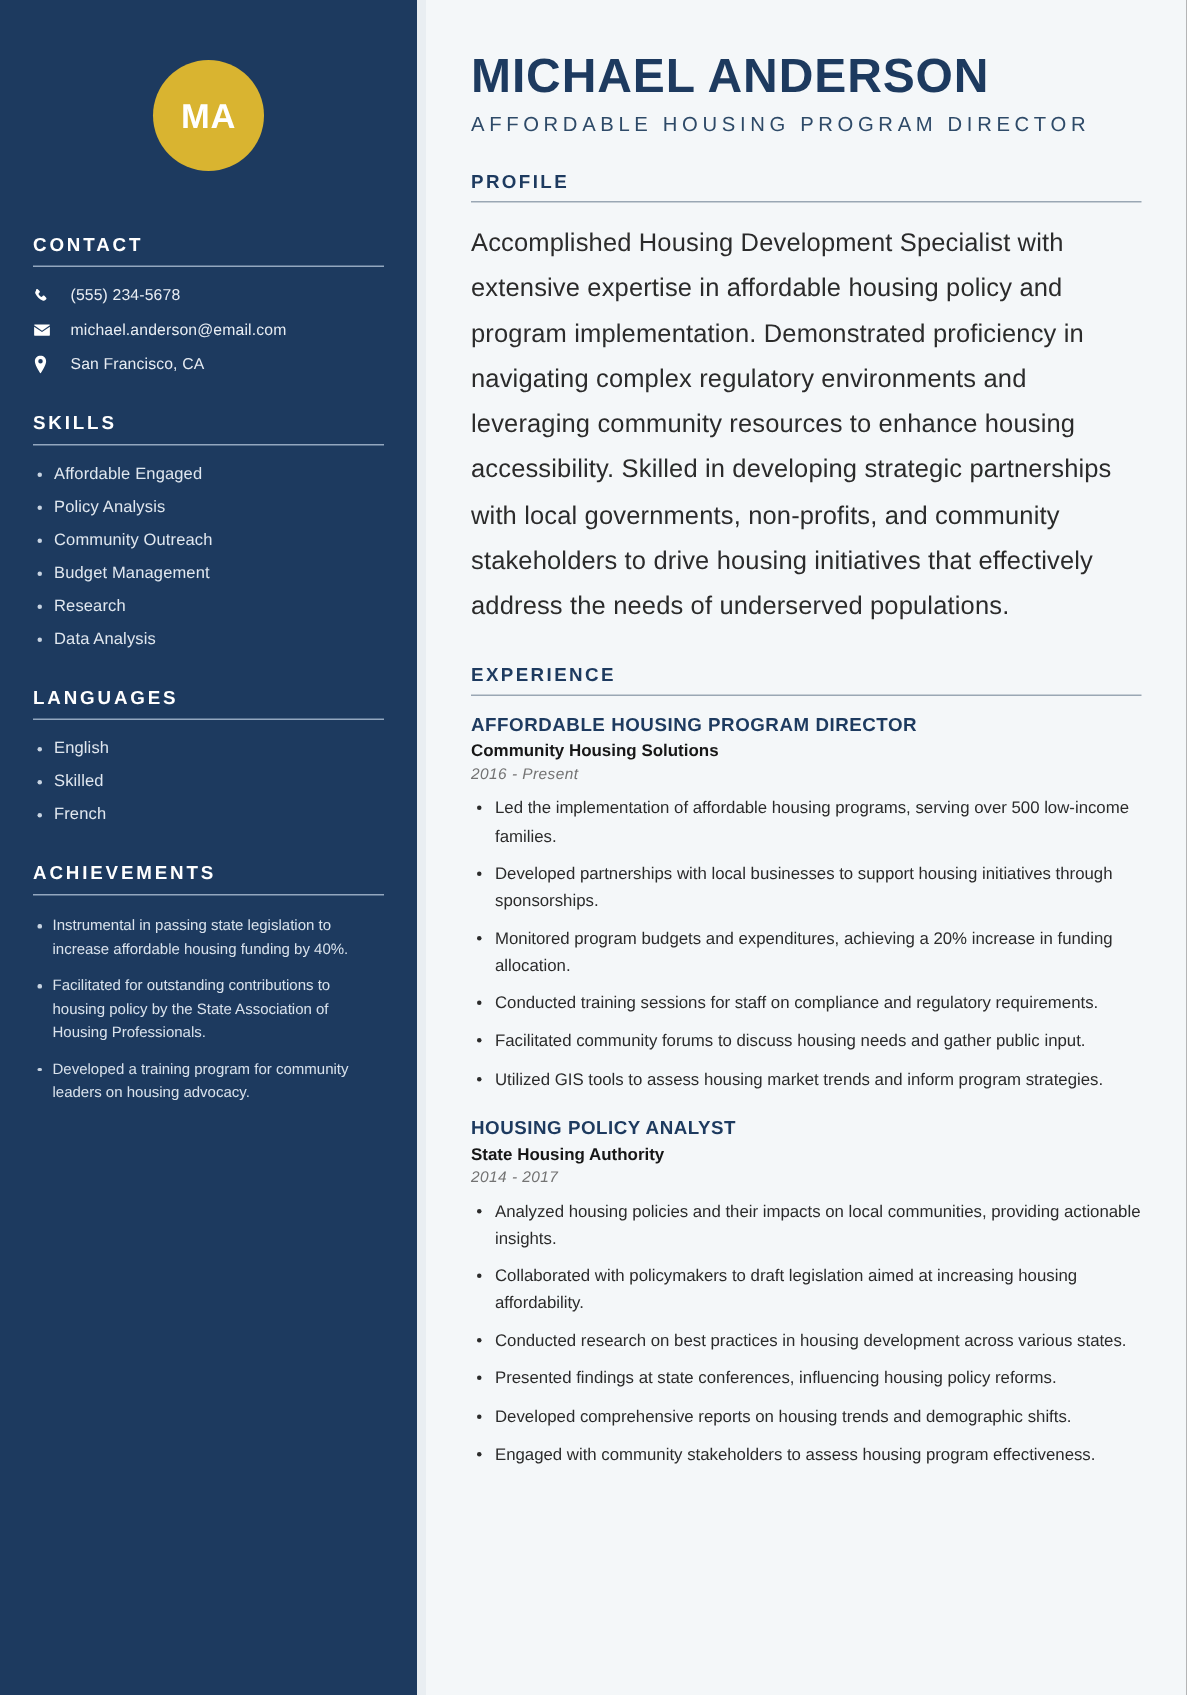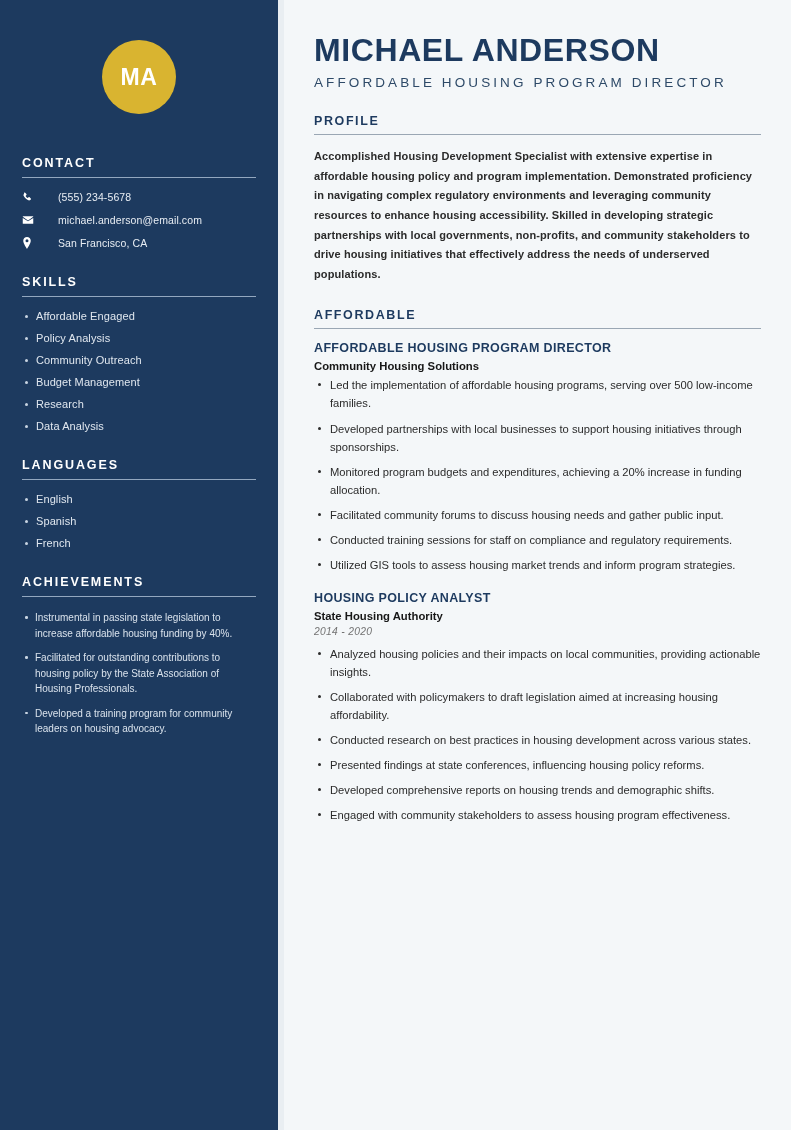--- a/index.html
+++ b/index.html
@@ -66,21 +66,21 @@
     width: 18px;
     flex: 0 0 18px;
     display: flex;
     align-items: center;
     justify-content: flex-start;
   }
   .c-icon svg { display: block; }
   .contact-text {
     color: #E8EDF3;
     font-size: 10.5px;
-    margin-left: 18px;
+    margin-left: 7px;
     letter-spacing: 0.1px;
   }
 
   ul.side-list { list-style: none; }
   ul.side-list li {
     position: relative;
     color: #E0E7EF;
     font-size: 11px;
     padding-left: 14px;
     margin-bottom: 10px;
@@ -149,24 +149,23 @@
     letter-spacing: 1.6px;
     padding-bottom: 6px;
   }
   .main-rule {
     height: 1px;
     background: #9AA7B4;
     margin-bottom: 12px;
   }
   .profile-text {
     color: #2B2B2B;
-    font-size: 11px;
+    font-size: 17px;
     line-height: 1.78;
     letter-spacing: 0.1px;
-    font-weight: bold;
   }
 
   .job { margin-bottom: 16px; }
   .job-title {
     color: #1D3A5F;
     font-size: 12.5px;
     font-weight: bold;
     letter-spacing: 0.35px;
     margin-bottom: 5px;
   }
@@ -256,21 +255,21 @@
         <li>Research</li>
         <li>Data Analysis</li>
       </ul>
     </section>
 
     <section class="side-section">
       <div class="side-heading">LANGUAGES</div>
       <div class="side-rule"></div>
       <ul class="side-list">
         <li>English</li>
-        <li>Spanish</li>
+        <li>Skilled</li>
         <li>French</li>
       </ul>
     </section>
 
 
     <section class="side-section">
       <div class="side-heading">ACHIEVEMENTS</div>
       <div class="side-rule"></div>
       <ul class="ach-list">
         <li>Instrumental in passing state legislation to increase affordable housing funding by 40%.</li>
@@ -288,40 +287,41 @@
     <h1 class="name">MICHAEL ANDERSON</h1>
     <div class="role">AFFORDABLE HOUSING PROGRAM DIRECTOR</div>
 
     <section class="main-section">
       <div class="main-heading">PROFILE</div>
       <div class="main-rule"></div>
       <p class="profile-text">Accomplished Housing Development Specialist with extensive expertise in affordable housing policy and program implementation. Demonstrated proficiency in navigating complex regulatory environments and leveraging community resources to enhance housing accessibility. Skilled in developing strategic partnerships with local governments, non-profits, and community stakeholders to drive housing initiatives that effectively address the needs of underserved populations.</p>
     </section>
 
     <section class="main-section">
-      <div class="main-heading">AFFORDABLE</div>
+      <div class="main-heading">EXPERIENCE</div>
       <div class="main-rule"></div>
 
       <div class="job">
         <div class="job-title">AFFORDABLE HOUSING PROGRAM DIRECTOR</div>
         <div class="job-company">Community Housing Solutions</div>
+        <div class="job-dates">2016 - Present</div>
         <ul class="job-bullets">
           <li>Led the implementation of affordable housing programs, serving over 500 low-income families.</li>
           <li>Developed partnerships with local businesses to support housing initiatives through sponsorships.</li>
           <li>Monitored program budgets and expenditures, achieving a 20% increase in funding allocation.</li>
+          <li>Conducted training sessions for staff on compliance and regulatory requirements.</li>
           <li>Facilitated community forums to discuss housing needs and gather public input.</li>
-          <li>Conducted training sessions for staff on compliance and regulatory requirements.</li>
           <li>Utilized GIS tools to assess housing market trends and inform program strategies.</li>
         </ul>
       </div>
 
       <div class="job">
         <div class="job-title">HOUSING POLICY ANALYST</div>
         <div class="job-company">State Housing Authority</div>
-        <div class="job-dates">2014 - 2020</div>
+        <div class="job-dates">2014 - 2017</div>
         <ul class="job-bullets">
           <li>Analyzed housing policies and their impacts on local communities, providing actionable insights.</li>
           <li>Collaborated with policymakers to draft legislation aimed at increasing housing affordability.</li>
           <li>Conducted research on best practices in housing development across various states.</li>
           <li>Presented findings at state conferences, influencing housing policy reforms.</li>
           <li>Developed comprehensive reports on housing trends and demographic shifts.</li>
           <li>Engaged with community stakeholders to assess housing program effectiveness.</li>
         </ul>
       </div>
 

